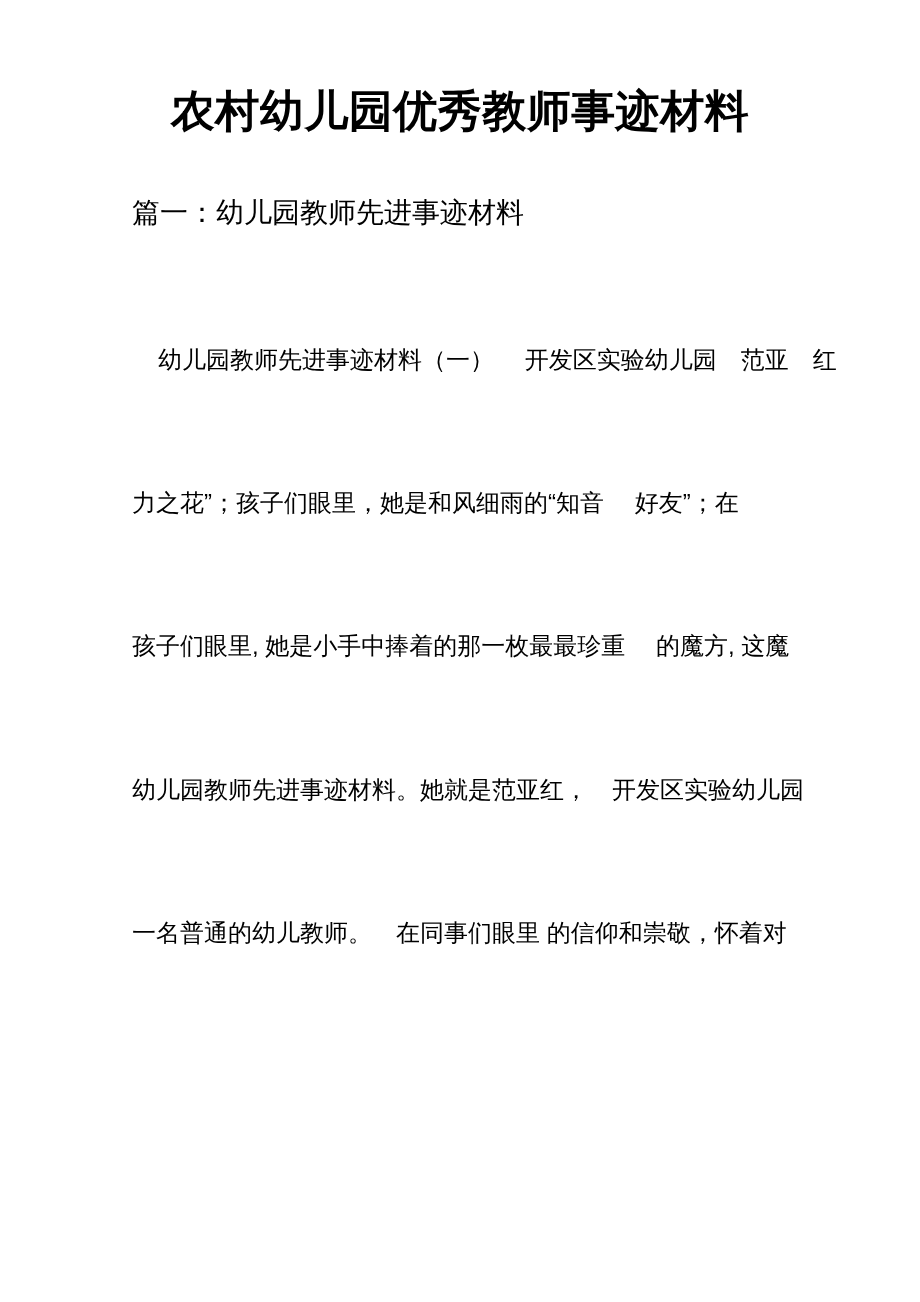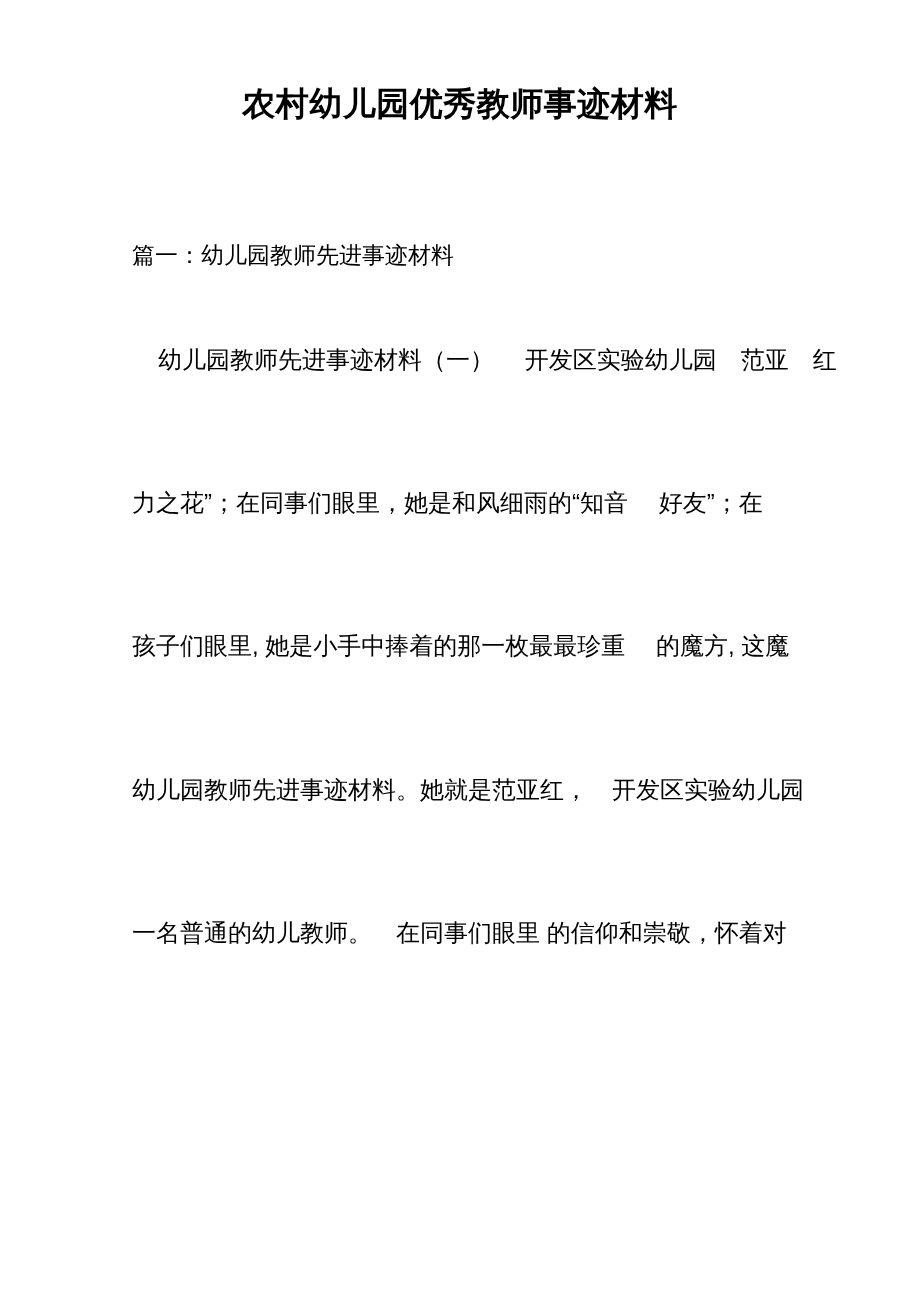--- a/index.html
+++ b/index.html
@@ -16,33 +16,32 @@
     font-family: "Liberation Sans", "DejaVu Sans", sans-serif;
     overflow: hidden;
   }
   .doc-title {
     position: absolute;
     top: 82px;
     left: 0;
     width: 920px;
     margin: 0;
     text-align: center;
-    font-size: 33px;
+    font-size: 44px;
     font-weight: bold;
     letter-spacing: 0.5px;
     white-space: pre;
   }
   .section-heading {
     position: absolute;
     top: 194px;
     left: 132px;
-    font-size: 23px;
+    font-size: 28px;
     font-weight: normal;
     white-space: pre;
-    margin-top: 46px;
   }
   .doc-body {
     position: absolute;
     top: 240px;
     left: 132px;
     width: 672px;
     font-size: 24px;
     line-height: 47.8px;
     white-space: pre;
   }
@@ -58,21 +57,21 @@
 <body>
 
 <div class="page">
 
   <h1 class="doc-title">农村幼儿园优秀教师事迹材料</h1>
 
   <div class="section-heading">篇一：幼儿园教师先进事迹材料</div>
 
   <div class="doc-body">
     <div class="body-line">幼儿园教师先进事迹材料（一）　 开发区实验幼儿园　范亚　红</div>
-    <div class="body-line">力之花”；在同事们眼里，她是和风细雨的“知音　 好友”；在</div>
+    <div class="body-line">力之花”；孩子们眼里，她是和风细雨的“知音　 好友”；在</div>
     <div class="body-line">孩子们眼里, 她是小手中捧着的那一枚最最珍重　 的魔方, 这魔</div>
     <div class="body-line">幼儿园教师先进事迹材料。她就是范亚红，　开发区实验幼儿园</div>
     <div class="body-line">一名普通的幼儿教师。　在同事们眼里 的信仰和崇敬，怀着对</div>
     
     
     
     
     
     
     

